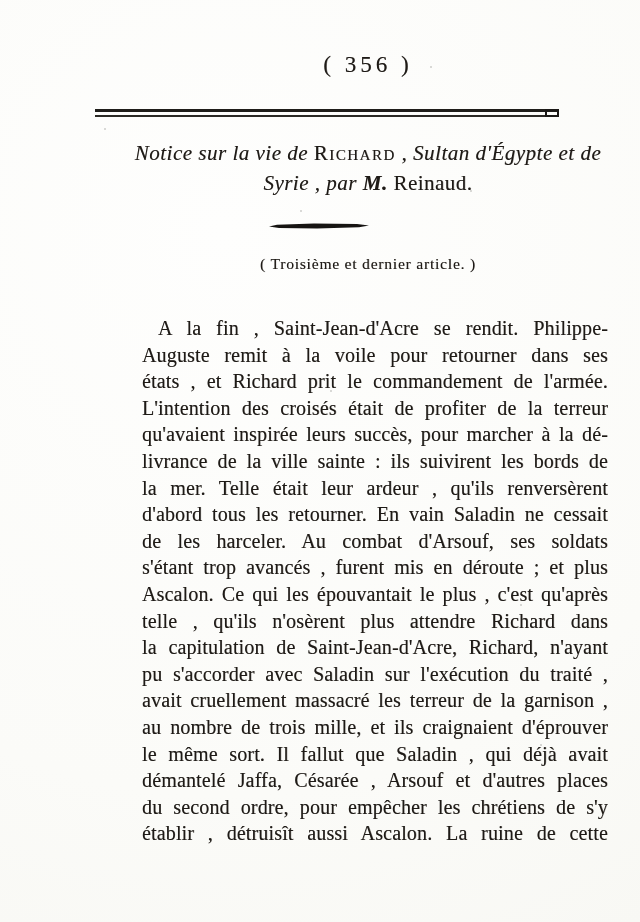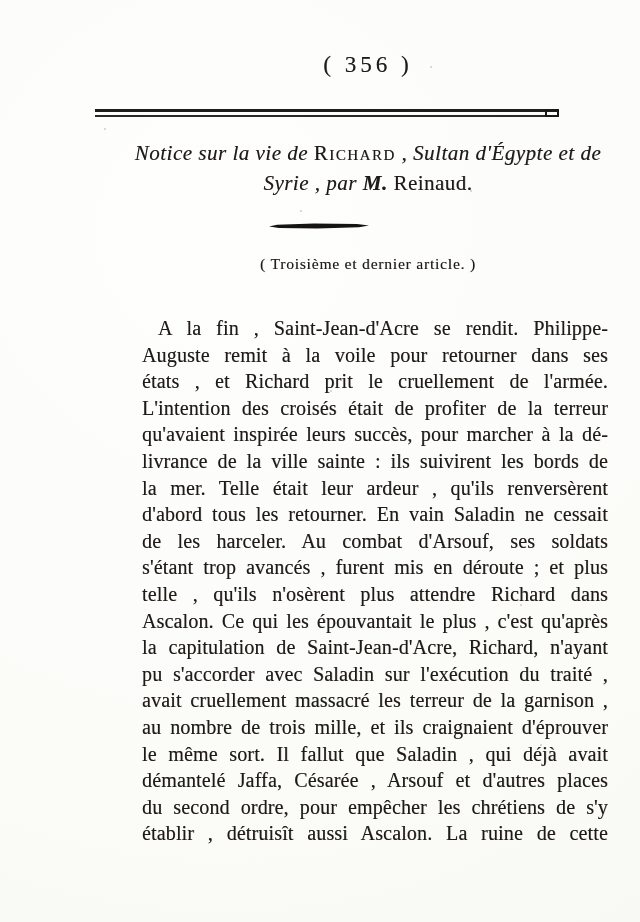--- a/index.html
+++ b/index.html
@@ -133,30 +133,30 @@
     <div class="title-line" id="title-line2"><span class="it">Syrie , par </span><span class="it bold-it">M.</span><span class="roman"> Reinaud.</span></div>
   </div>
 
   <div class="short-rule"></div>
 
   <div class="subtitle ink">( Troisième et dernier article. )</div>
 
   <div class="body-text ink" id="body-text">
       <div class="line indent"><span>A la fin , Saint-Jean-d'Acre se rendit. Philippe-</span></div>
       <div class="line"><span>Auguste remit à la voile pour retourner dans ses</span></div>
-      <div class="line"><span>états , et Richard prit le cruellement de l'armée.</span></div>
+      <div class="line"><span>états , et Richard prit le commandement de l'armée.</span></div>
       <div class="line"><span>L'intention des croisés était de profiter de la terreur</span></div>
       <div class="line"><span>qu'avaient inspirée leurs succès, pour marcher à la dé-</span></div>
       <div class="line"><span>livrance de la ville sainte : ils suivirent les bords de</span></div>
       <div class="line"><span>la mer. Telle était leur ardeur , qu'ils renversèrent</span></div>
       <div class="line"><span>d'abord tous les retourner. En vain Saladin ne cessait</span></div>
       <div class="line"><span>de les harceler. Au combat d'Arsouf, ses soldats</span></div>
       <div class="line"><span>s'étant trop avancés , furent mis en déroute ; et plus</span></div>
+      <div class="line"><span>Ascalon. Ce qui les épouvantait le plus , c'est qu'après</span></div>
       <div class="line"><span>telle , qu'ils n'osèrent plus attendre Richard dans</span></div>
-      <div class="line"><span>Ascalon. Ce qui les épouvantait le plus , c'est qu'après</span></div>
       <div class="line"><span>la capitulation de Saint-Jean-d'Acre, Richard, n'ayant</span></div>
       <div class="line"><span>pu s'accorder avec Saladin sur l'exécution du traité ,</span></div>
       <div class="line"><span>avait cruellement massacré les terreur de la garnison ,</span></div>
       <div class="line"><span>au nombre de trois mille, et ils craignaient d'éprouver</span></div>
       <div class="line"><span>le même sort. Il fallut que Saladin , qui déjà avait</span></div>
       <div class="line"><span>démantelé Jaffa, Césarée , Arsouf et d'autres places</span></div>
       <div class="line"><span>du second ordre, pour empêcher les chrétiens de s'y</span></div>
       <div class="line"><span>établir , détruisît aussi Ascalon. La ruine de cette</span></div>
     </div>
 

